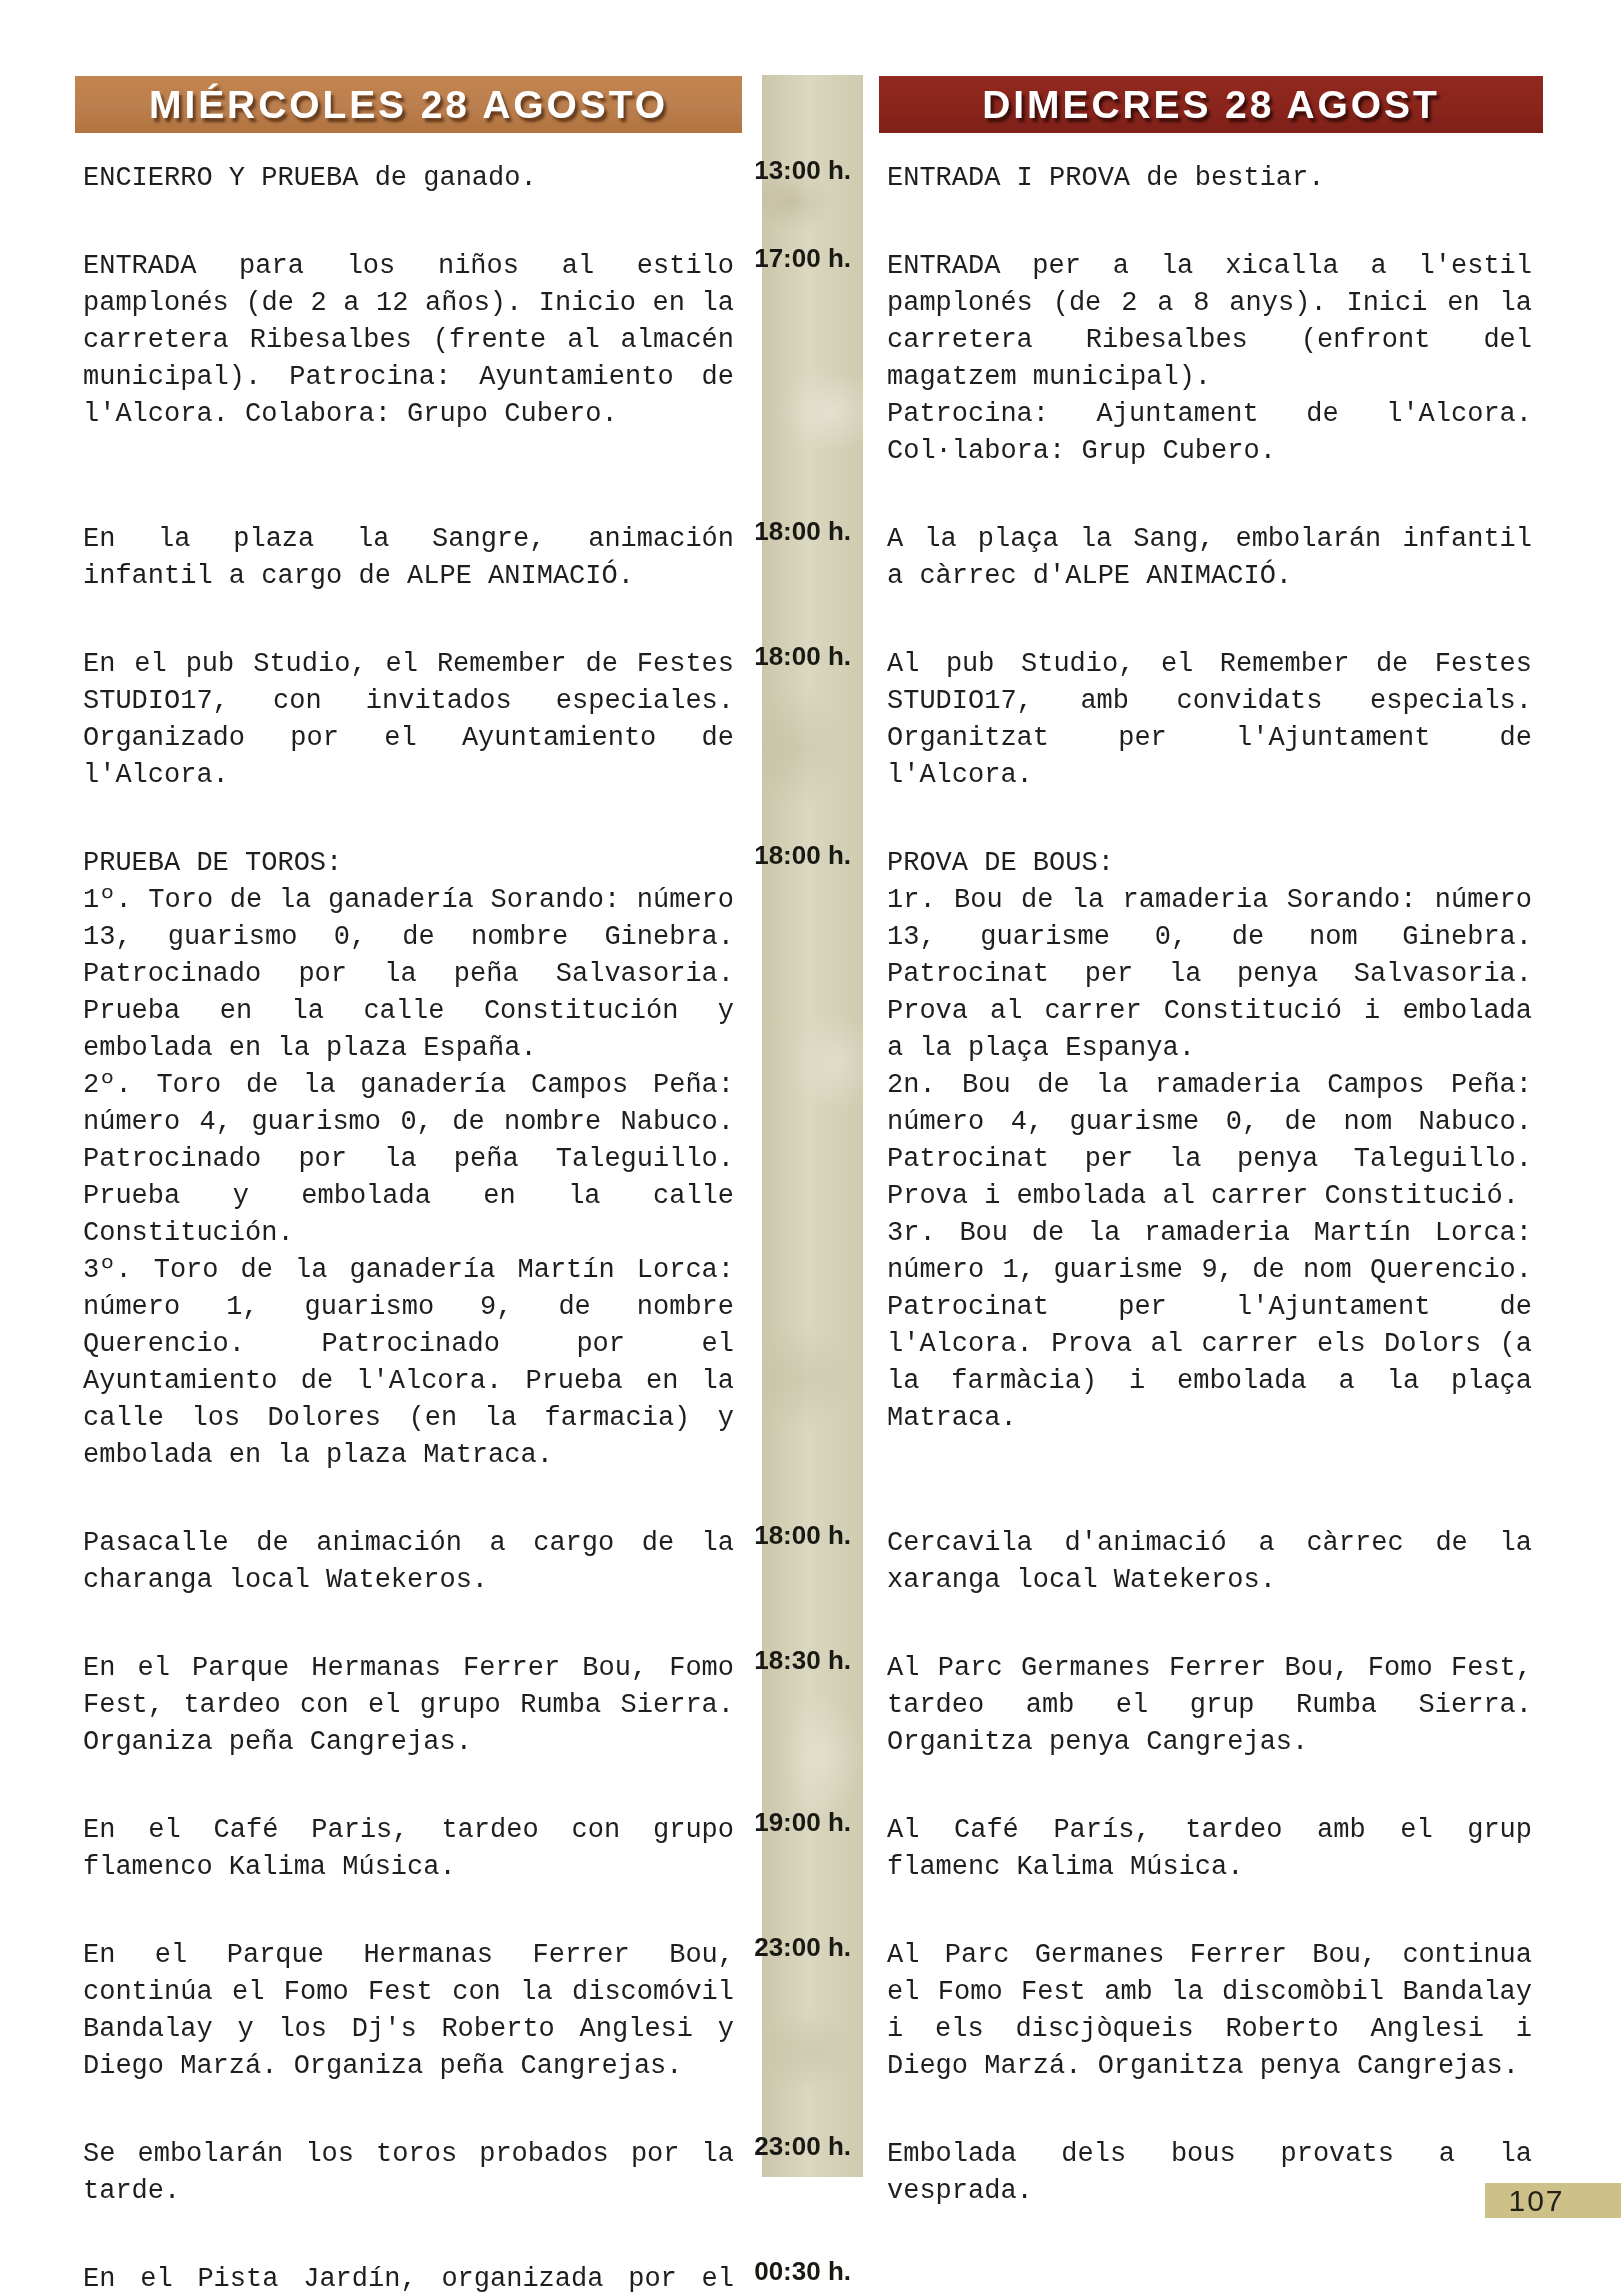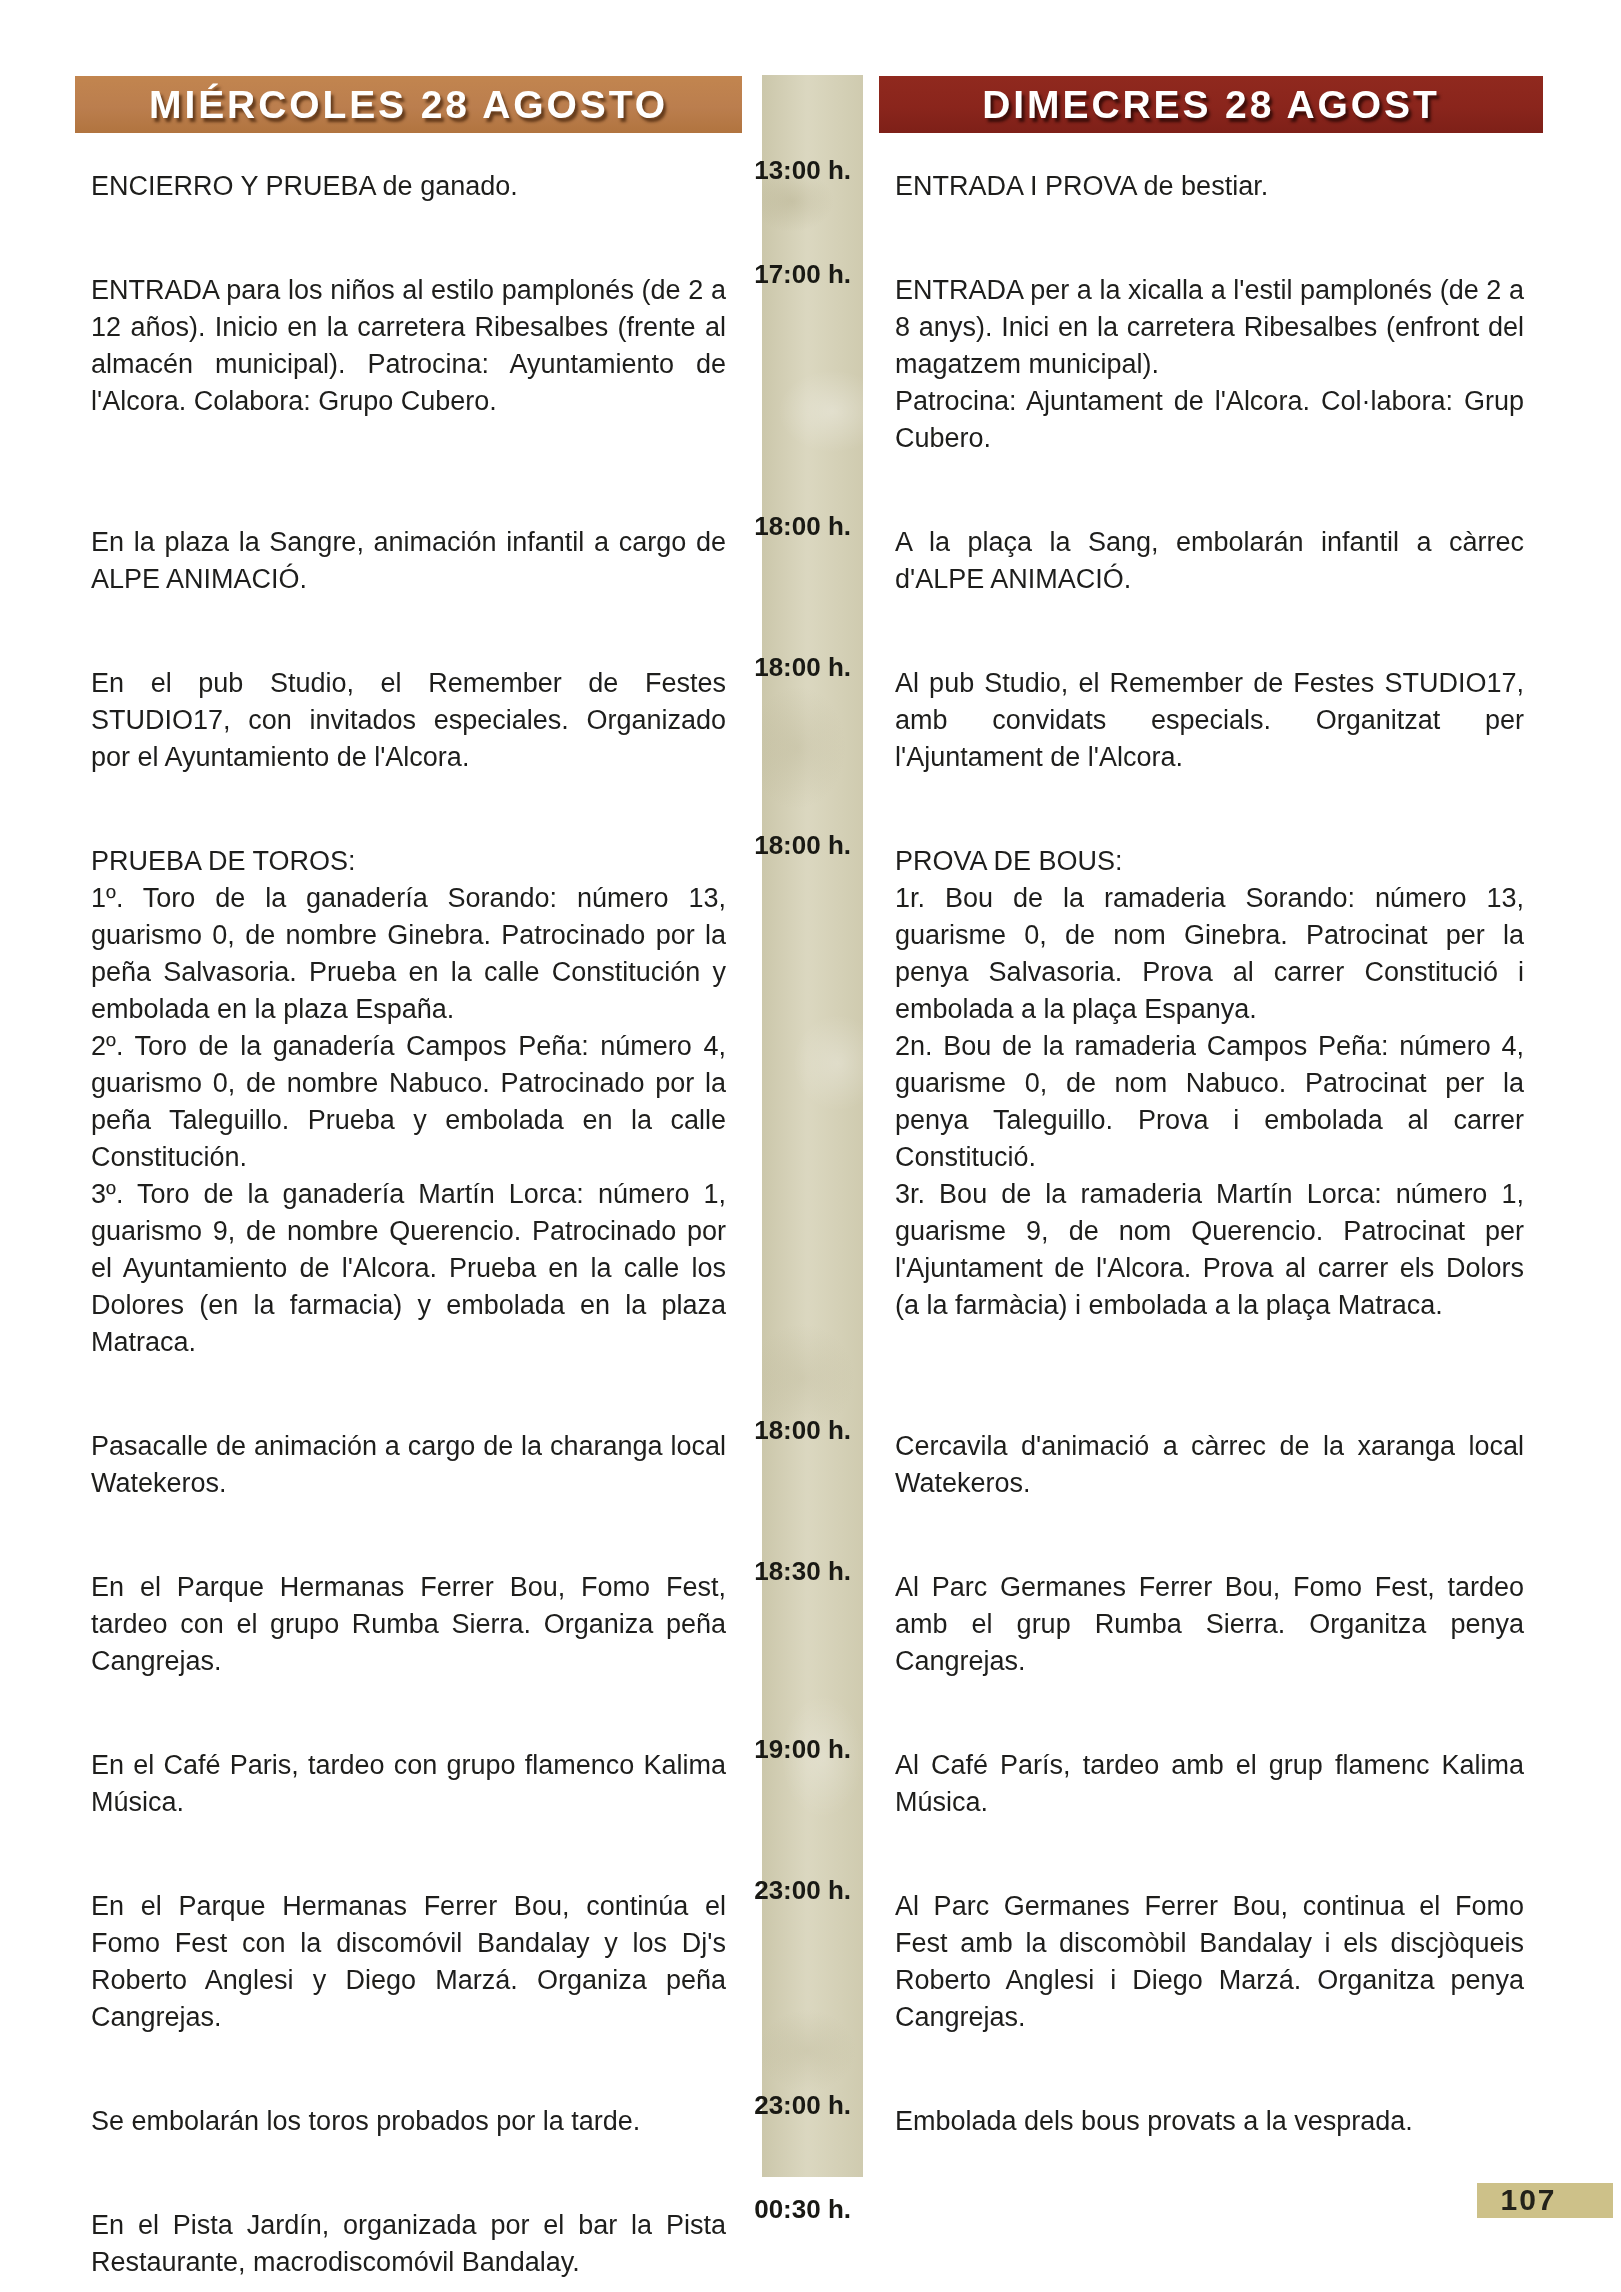--- a/index.html
+++ b/index.html
@@ -74,49 +74,50 @@
     width: 1464px;
     z-index: 1;
   }
   .row {
     display: grid;
     grid-template-columns: 667px 137px 661px;
     margin-bottom: 35px;
   }
   .row:last-child { margin-bottom: 0; }
   .txt {
-    margin: 16px;
+    margin: 8px;
     font-size: 27px;
     line-height: 37px;
     text-align: justify;
     white-space: pre-line;
     color: #1e1e1c;
+    font-family: Liberation Mono, monospace;
   }
   .time {
     font-weight: bold;
     font-size: 26px;
     line-height: 37px;
     text-align: right;
     padding-right: 28px;
     color: #191914;
   }
 
   
   .page-badge {
     position: absolute;
     top: 2183px;
-    right: 8px;
+    right: 0;
     width: 136px;
     height: 35px;
     background: #cdc189;
     display: flex;
-    align-items: flex-start;
+    align-items: flex-end;
     padding-left: 23.5px;
     box-sizing: border-box;
-    font-weight: bold;
+    font-weight: normal;
     font-size: 30px;
     letter-spacing: 2px;
     color: #23221a;
     z-index: 2;
   }
 </style>
 </head>
 <body>
 
 <div class="page">

